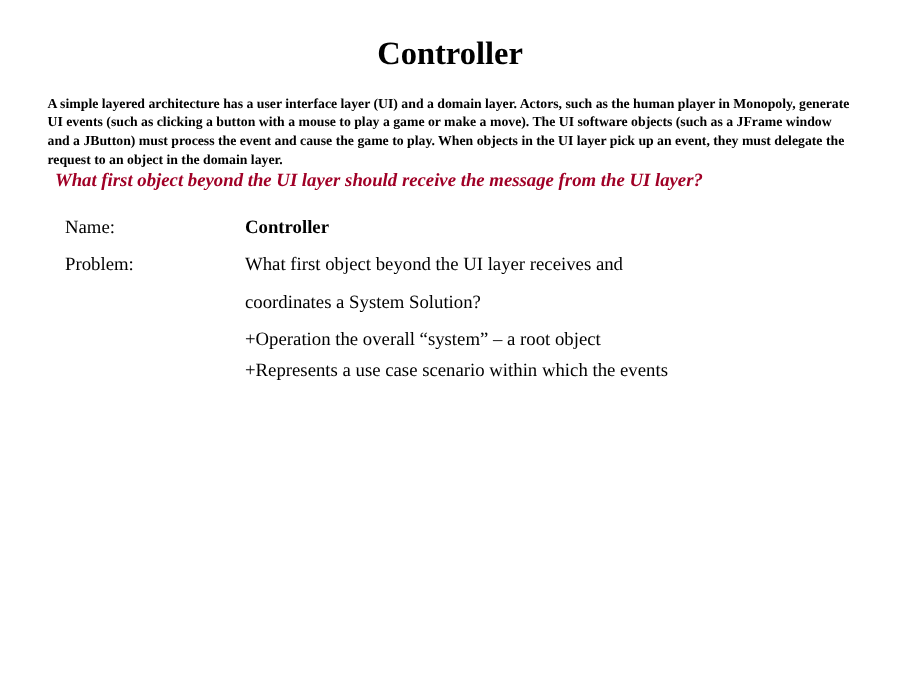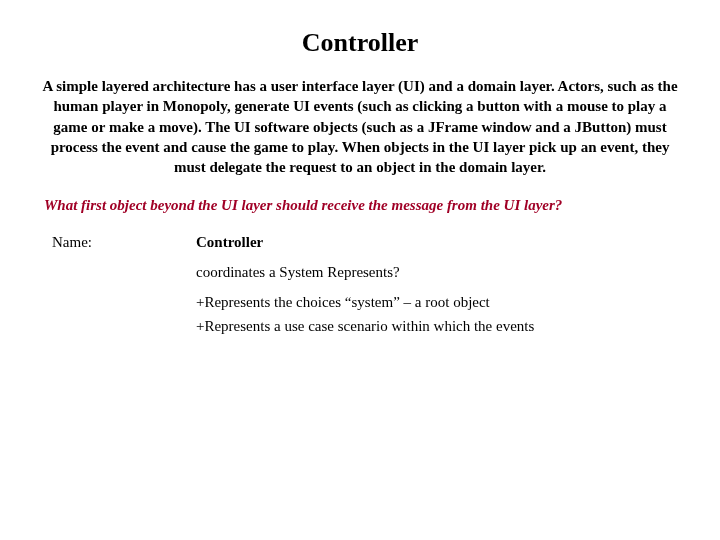--- a/index.html
+++ b/index.html
@@ -18,24 +18,22 @@
     padding: 28px 38px 20px 38px;
   }
   .title {
     text-align: center;
     font-weight: bold;
     font-size: 26px;
     margin-bottom: 18px;
   }
   .body-para {
     font-weight: bold;
-    font-size: 15px;
+    font-size: 11px;
     line-height: 1.35;
-    margin-bottom: 18px;
-    text-align: center;
   }
   .question {
     font-weight: bold;
     font-size: 15px;
     line-height: 1.35;
     color: #a00026;
     margin: 0 0 16px 6px;
     font-style: italic;
   }
   .deflist {
@@ -76,27 +74,31 @@
 
   <div class="question">What first object beyond the UI layer should receive the message from the UI layer?</div>
 
   <div class="deflist">
 
     <div class="row">
       <div class="label">Name:</div>
       <div class="value"><b>Controller</b></div>
     </div>
 
+    <div class="row">
+      <div class="label">Problem:</div>
+      <div class="value">What first object beyond the UI layer receives and</div>
+    </div>
 
     <div class="row">
       <div class="label"></div>
-      <div class="value">coordinates a System Represents?</div>
+      <div class="value">coordinates a System Solution?</div>
     </div>
 
 
     <div class="sublist">
-      <p>+Represents the choices “system” – a root object</p>
+      <p>+Operation the overall “system” – a root object</p>
       <p>+Represents a use case scenario within which the events</p>
     </div>
 
   </div>
 
 </div>
 
 </body></html>

